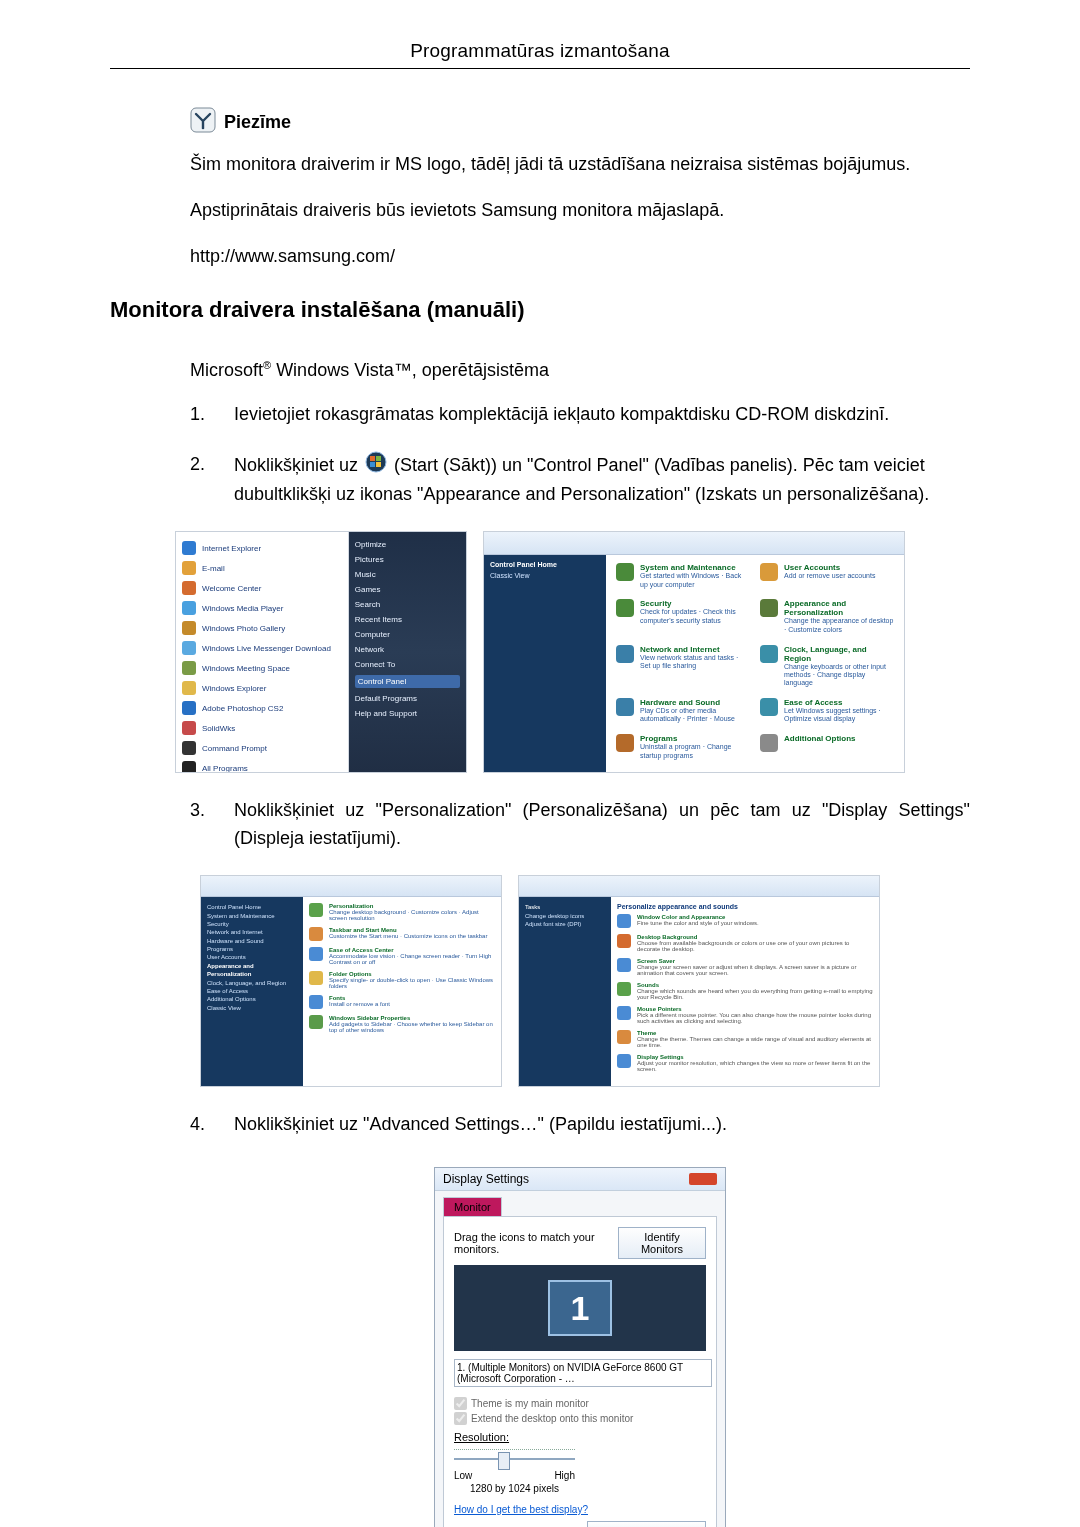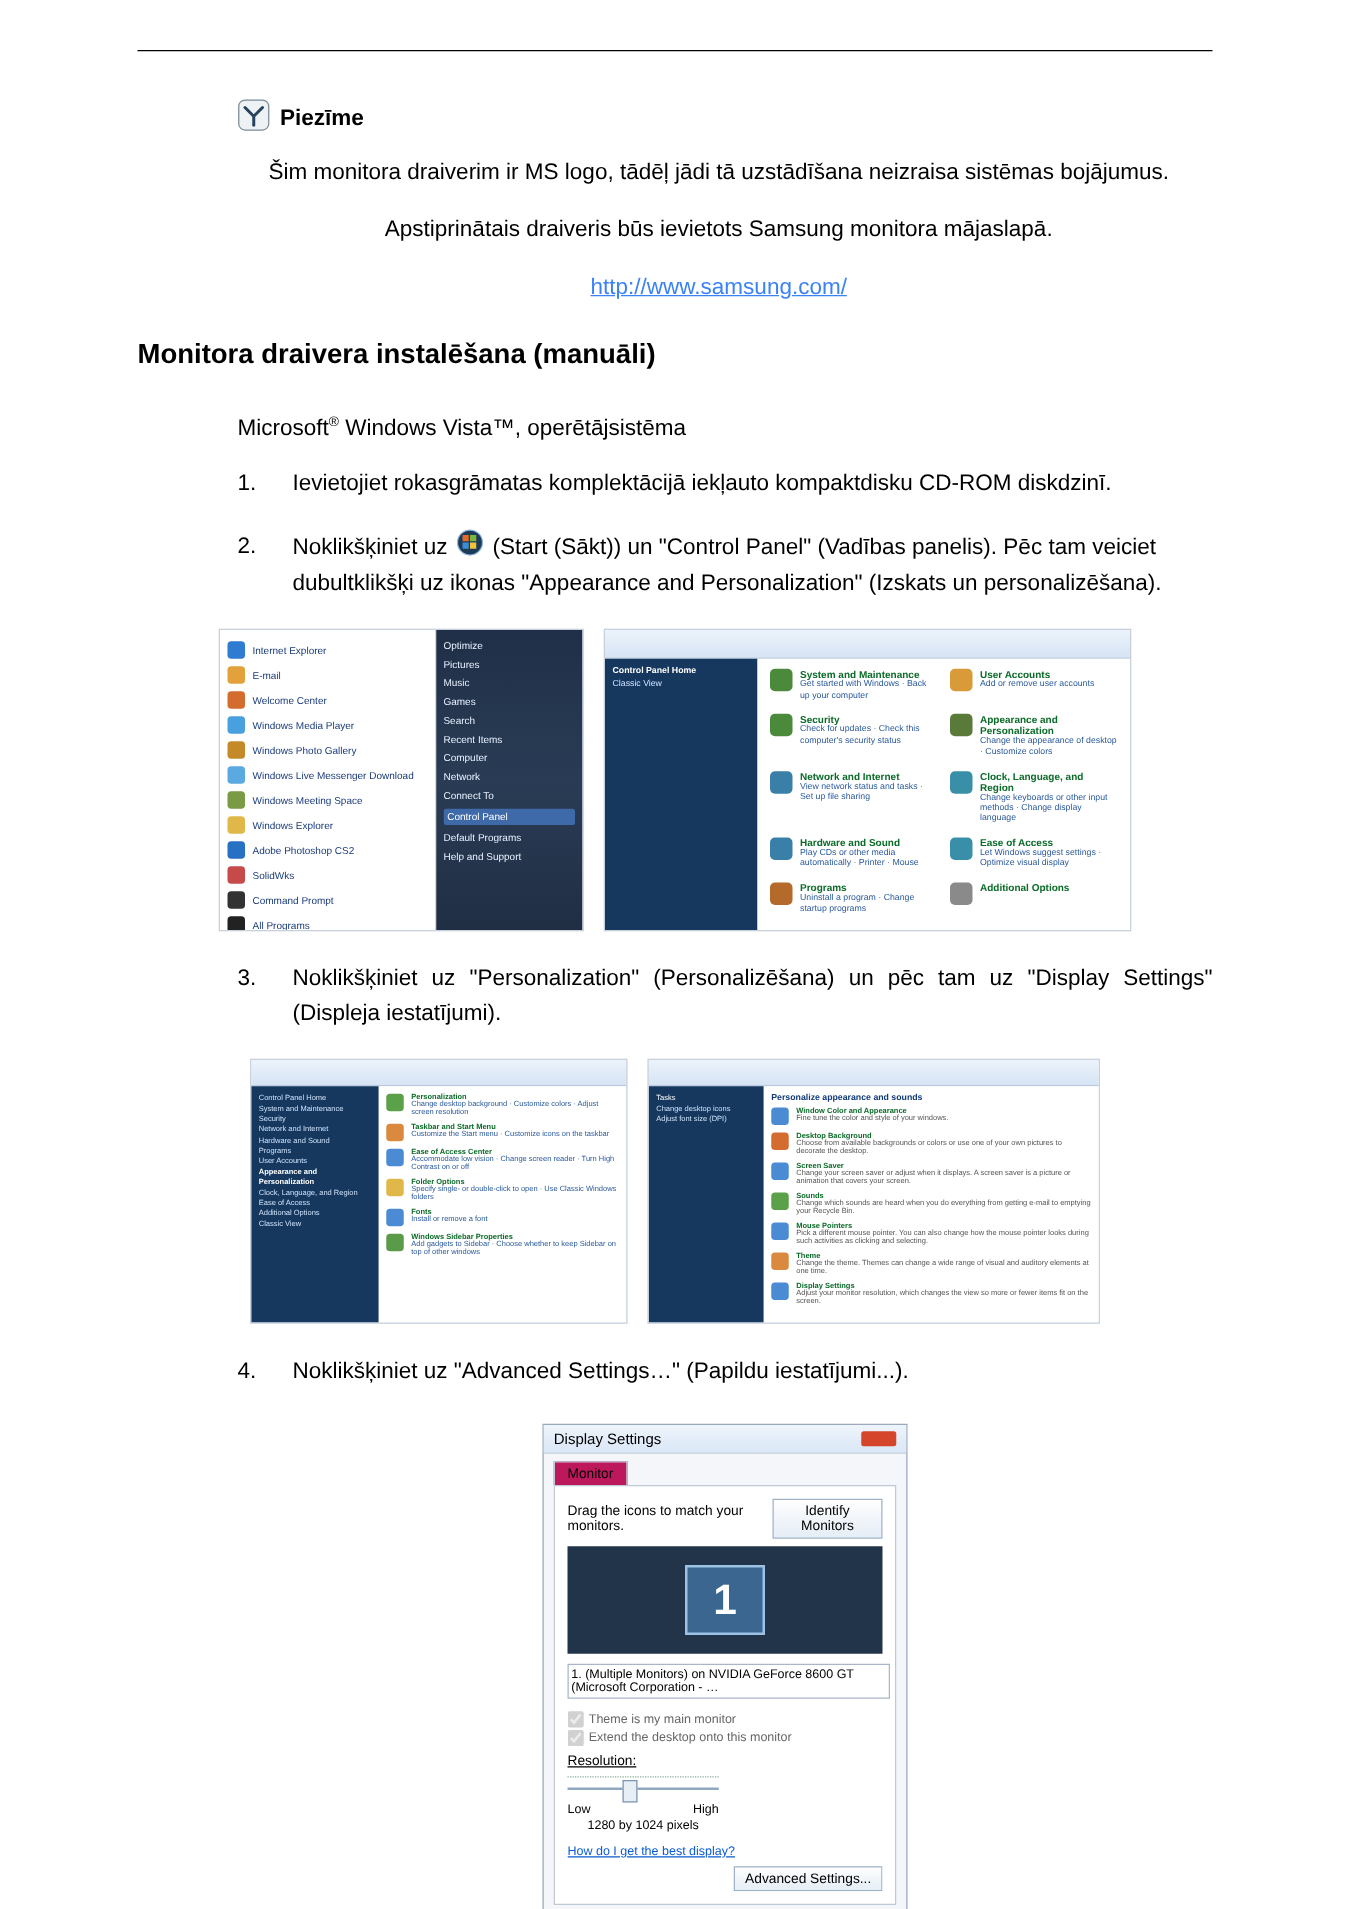--- a/index.html
+++ b/index.html
@@ -3,22 +3,22 @@
 <meta charset="utf-8">
 <style>
   html,body{margin:0;padding:0;background:#fff;font-family:Arial,Helvetica,sans-serif;color:#000;}
   .page{width:1080px;min-height:1527px;margin:0 auto;position:relative;box-sizing:border-box;padding:40px 110px 60px 110px;}
   .header-title{text-align:center;font-size:19px;letter-spacing:.2px;margin-bottom:6px;}
   .hr{border:none;border-top:1px solid #000;margin:0 0 38px 0;}
   .note-block{margin-left:80px;margin-right:10px;margin-bottom:26px;}
   .note-row{display:flex;align-items:center;gap:8px;margin-bottom:14px;}
   .note-row svg{flex:0 0 auto;}
   .note-label{font-weight:bold;font-size:18px;}
-  .para{font-size:18px;line-height:1.55;margin:0 0 18px 0;text-align:center;}
-  .link{color:#3b82f6;text-decoration:underline;}
+  .para{font-size:18px;line-height:1.55;margin:0 0 18px 0;}
+  .link{color:#000000;}
   .section-heading{font-size:22px;font-weight:bold;margin:6px 0 36px 0;}
   .sub{margin-left:80px;font-size:18px;margin-bottom:20px;}
   .sup{font-size:11px;vertical-align:super;}
   ol.steps{margin:0 0 0 80px;padding:0;list-style:none;}
   ol.steps>li{display:flex;gap:22px;font-size:18px;line-height:1.55;margin-bottom:22px;}
   ol.steps>li>.num{flex:0 0 22px;}
   ol.steps>li>.body{flex:1;}
   .inline-logo{display:inline-block;vertical-align:middle;margin:0 2px;}
   .scr-row{display:flex;gap:16px;justify-content:center;margin:10px 0 24px 0;}
   .scr{border:1px solid #c8d0da;background:#eaf2fb;position:relative;overflow:hidden;}
@@ -76,20 +76,21 @@
   .ds-select{width:100%;border:1px solid #a8b6c7;font-size:10px;padding:2px;}
   .ds-link{color:#0a5bd4;font-size:10px;text-decoration:underline;margin-top:10px;display:inline-block;}
   .ds-adv{float:right;margin-top:6px;}
   .ds .ds-btn{min-width:56px;text-align:center;}
 </style>
 </head>
 <body>
 
 <div class="page">
 
+  <div class="header-title">Programmatūras izmantošana</div>
   <hr class="hr">
 
   <div class="note-block">
     <div class="note-row">
       <span>
         <svg width="26" height="26" viewBox="0 0 26 26">
           <rect x="1" y="1" width="24" height="24" rx="5" fill="#eef2f5" stroke="#7b8a97"></rect>
           <path d="M6 7 L13 14 M13 14 L13 20 M13 14 L20 7" stroke="#27445f" stroke-width="2.4" fill="none" stroke-linecap="round"></path>
           <circle cx="13" cy="21" r="1.3" fill="#27445f"></circle>
         </svg>

